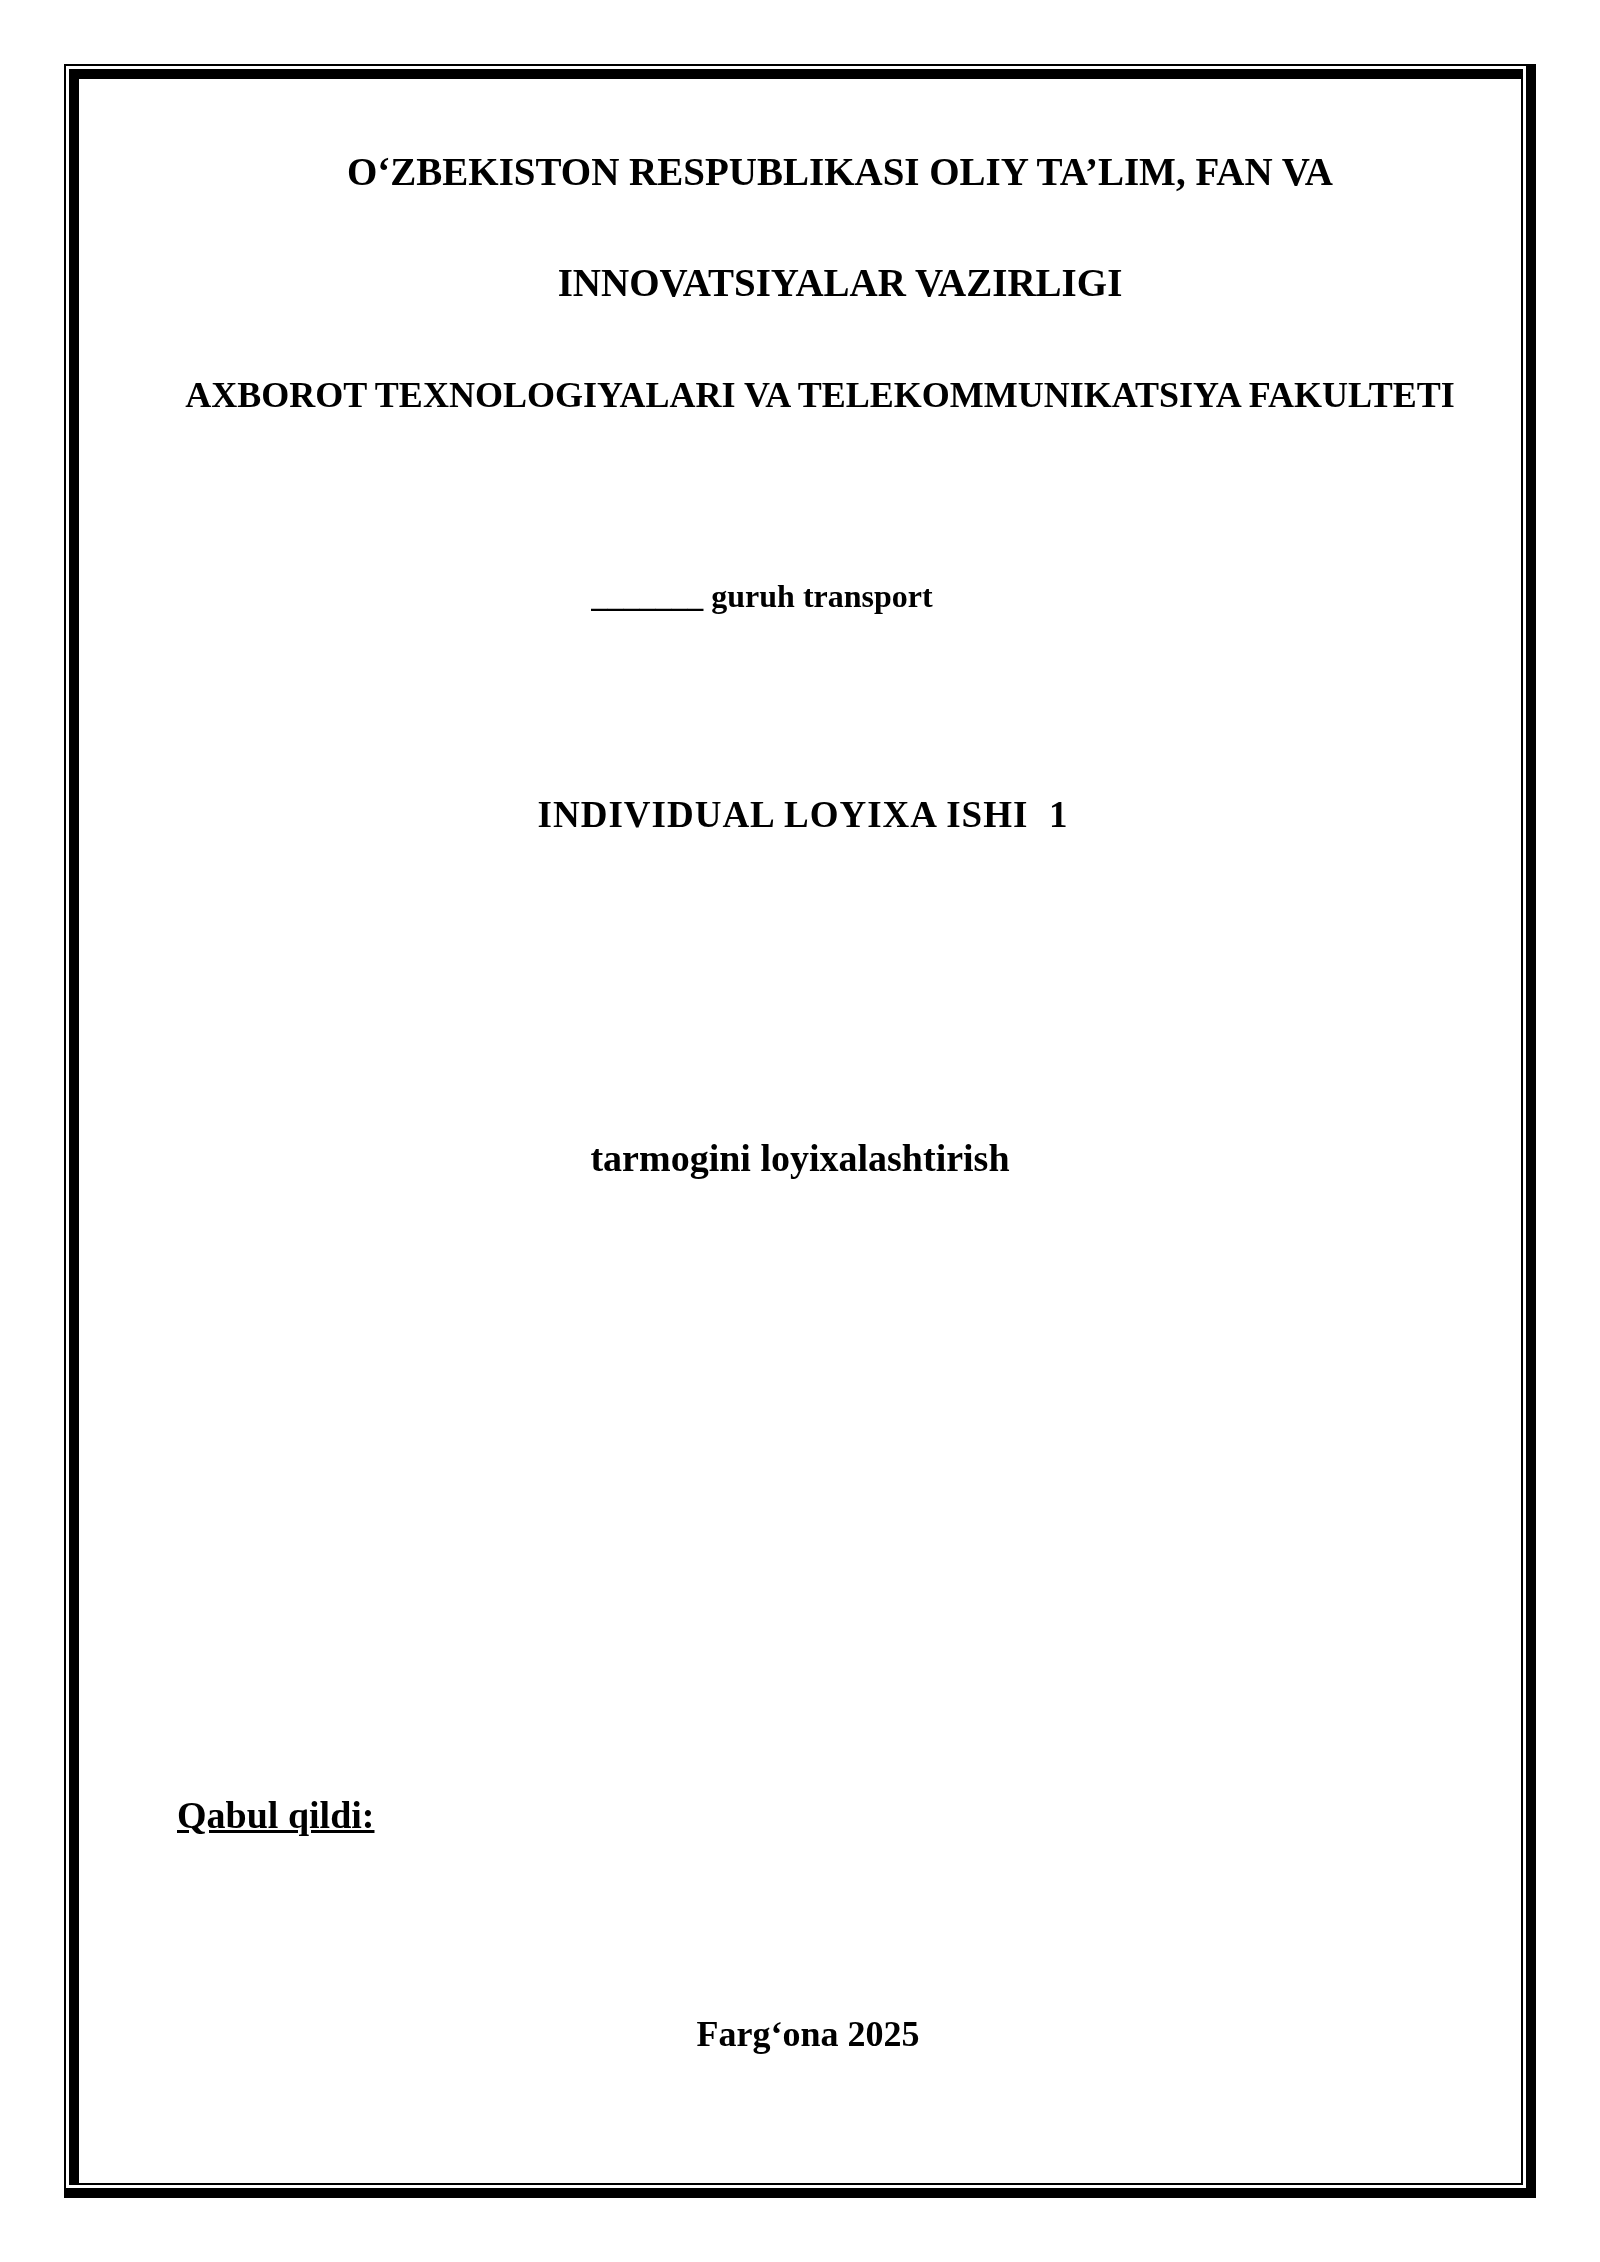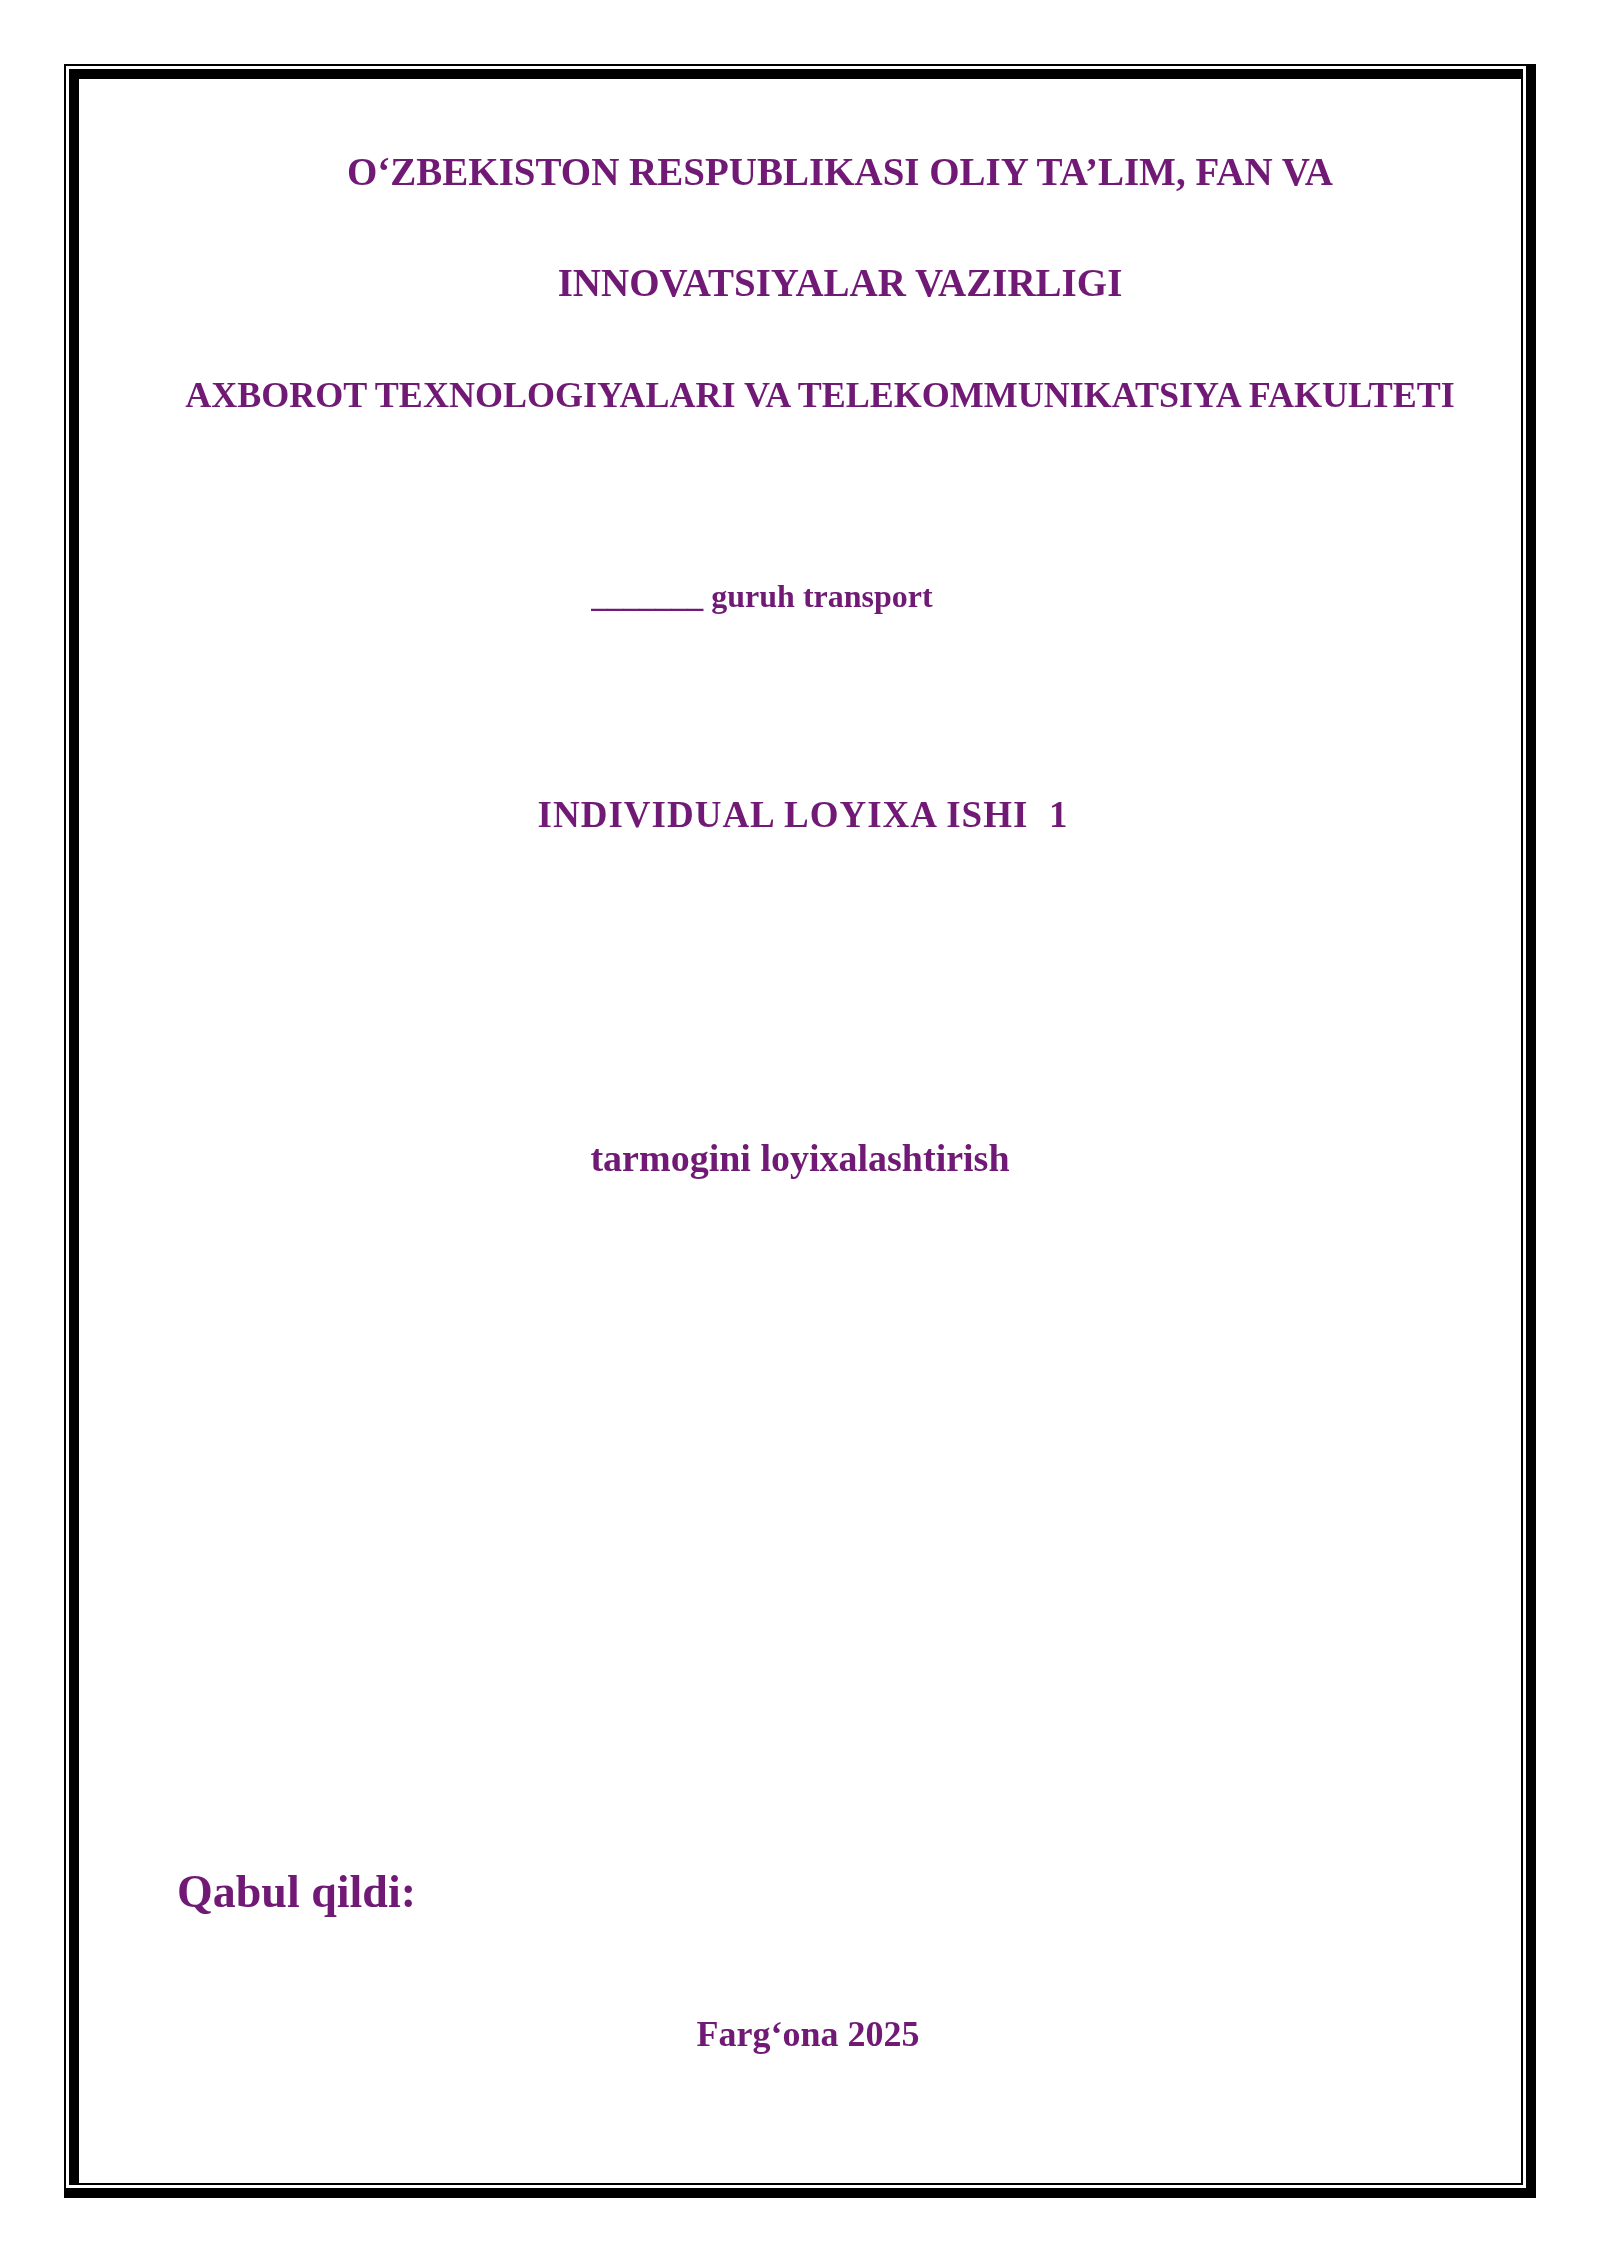--- a/index.html
+++ b/index.html
@@ -25,41 +25,41 @@
     width: 100%; height: 100%;
     box-sizing: border-box;
     border-style: solid;
     border-color: #000;
     border-width: 10px 2px 2px 10px;
   }
   .t {
     position: absolute;
     font-family: "Liberation Serif", "DejaVu Serif", serif;
     font-weight: bold;
-    color: #701a75;
+    color: #000000;
     line-height: 1;
     white-space: pre-wrap;
   }
   .center { text-align: center; }
   #hdr1 { left: 130px; top: 152px; width: 1420px; font-size: 39px; }
   #hdr2 { left: 130px; top: 227px; width: 1420px; font-size: 39px; margin-top: 36px; }
   #hdr3 { left: 130px; top: 303px; width: 1420px; font-size: 39px; }
   #hdr4 { left: 90px;  top: 377px; width: 1460px; font-size: 36px; }
   #hdr5 { left: 90px;  top: 439px; width: 1460px; font-size: 36px; }
   #guruh { left: 80px; top: 580px; width: 1364px; font-size: 32px; }
   #ningline { left: 80px; top: 660px; width: 1446px; font-size: 47px; }
   #ningline .blank {
     display: inline-block;
     width: 1050px;
     height: 2px;
     border-bottom: 5px solid #000;
   }
   #worktitle { left: 80px; top: 772px; width: 1446px; font-size: 37px; letter-spacing: 1px; margin-top: 24px; }
   #mavzu { left: 100px; top: 1041px; width: 1400px; font-size: 38px; line-height: 47px; }
-  #qabul { left: 177px; top: 1869px; font-size: 46px; }
+  #qabul { left: 177px; top: 1796px; font-size: 38px; text-decoration: underline; }
   #farg { left: 85px; top: 2016px; width: 1446px; font-size: 36px; }
 </style>
 </head>
 <body>
 
 <div class="page">
 
   <div class="frame-outer">
     <div class="frame-inner"></div>
   </div>

